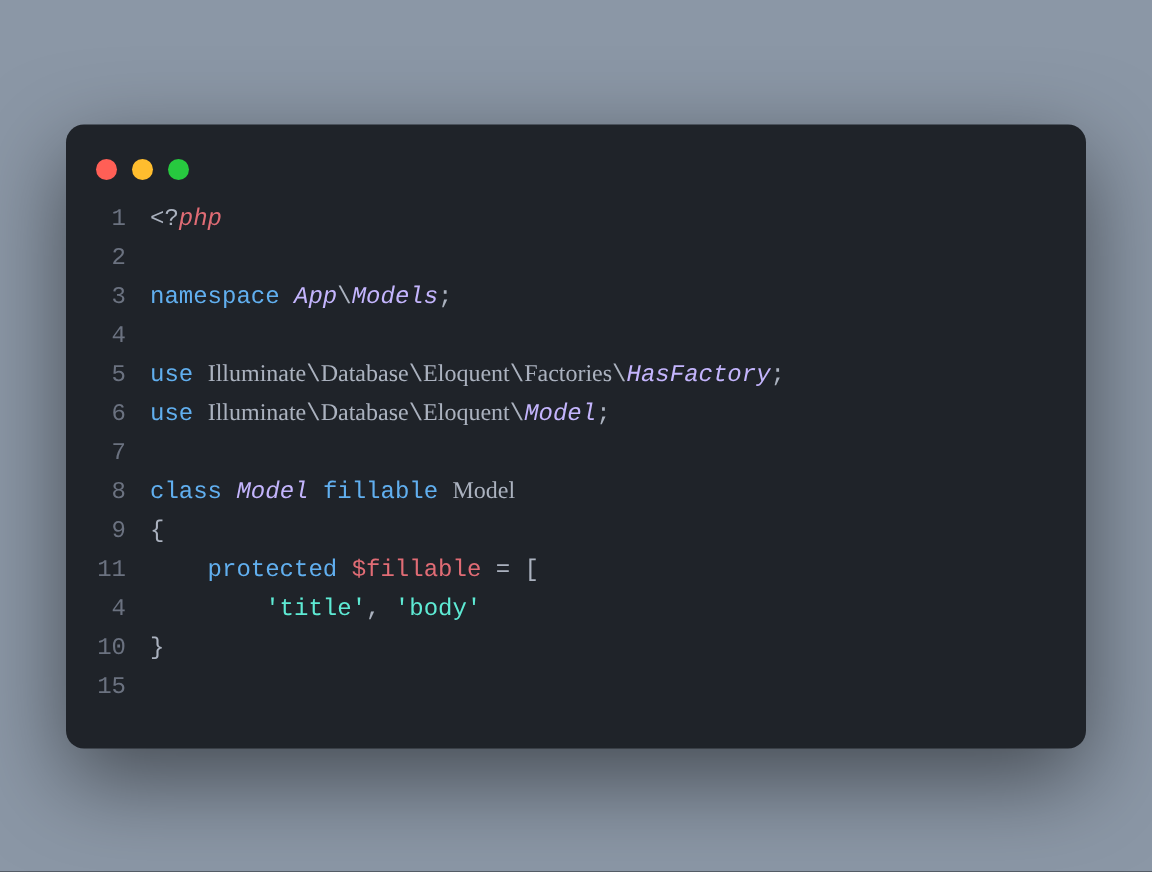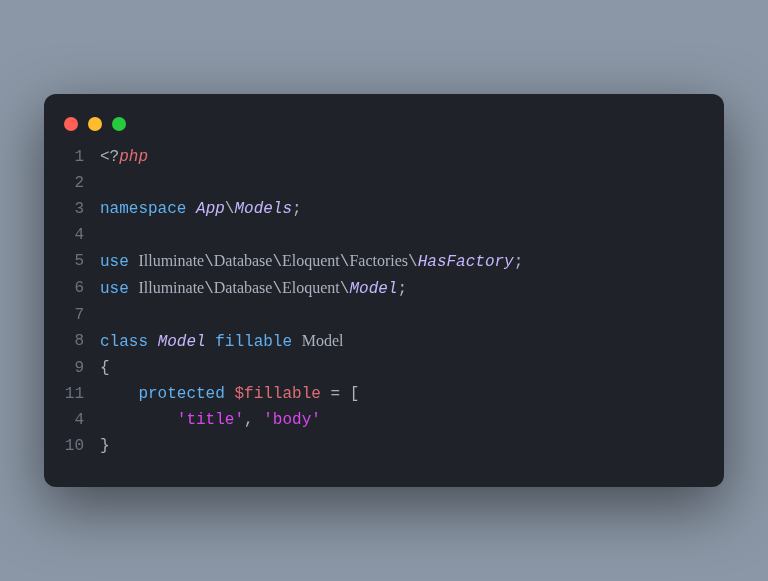--- a/index.html
+++ b/index.html
@@ -54,21 +54,21 @@
     }
     .code {
       white-space: pre;
       color: #abb2bf;
     }
     .tk-keyword { color: #61afef; }
     .tk-namespace { color: #abb2bf; font-family: Liberation Serif, serif; }
     .tk-classname { color: #c4b5fd; font-style: italic; }
     .tk-punct { color: #abb2bf; }
     .tk-var { color: #e06c75; }
-    .tk-string { color: #d946ef; }
+    .tk-string { color: #5eead4; }
     .tk-op { color: #abb2bf; }
     .tk-php { color: #e06c75; font-style: italic; }
   </style>
 </head>
 <body>
 
 <div class="editor-window">
   <div class="titlebar">
     <div class="dot dot-red"></div>
     <div class="dot dot-yellow"></div>
@@ -116,14 +116,18 @@
         <span class="code"><span>    </span><span class="tk-keyword">protected</span><span> </span><span class="tk-var">$fillable</span><span class="tk-op"> = [</span></span>
       </div>
       <div class="line">
         <span class="gutter">4</span>
         <span class="code"><span>        </span><span class="tk-string">'title'</span><span class="tk-punct">, </span><span class="tk-string">'body'</span></span>
       </div>
       <div class="line">
         <span class="gutter">10</span>
         <span class="code"><span class="tk-punct">}</span></span>
       </div>
+      <div class="line">
+        <span class="gutter">15</span>
+        <span class="code"></span>
+      </div>
     </div>
 </div>
 
 </body></html>

